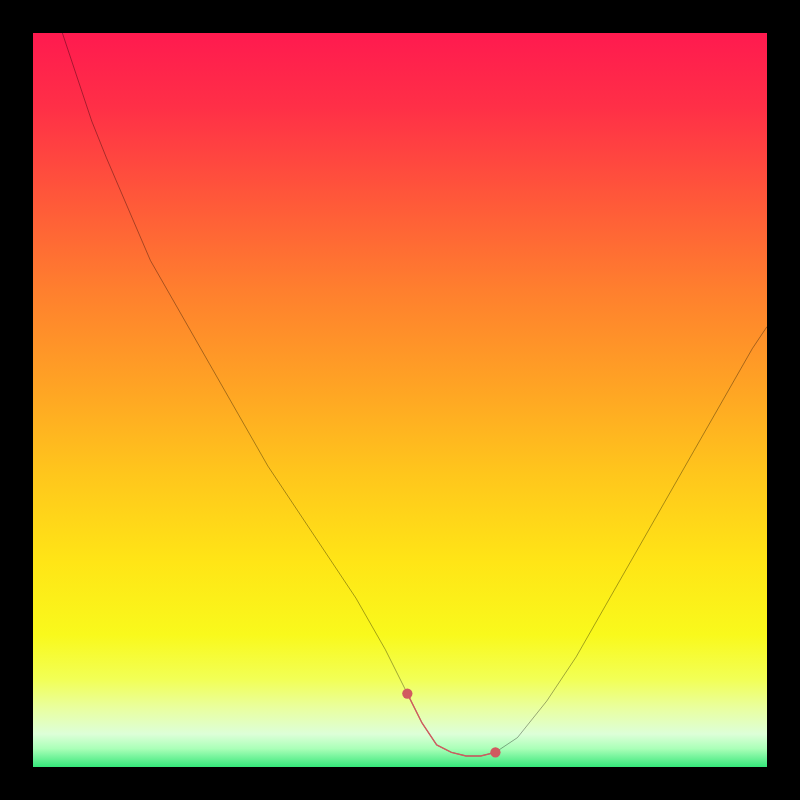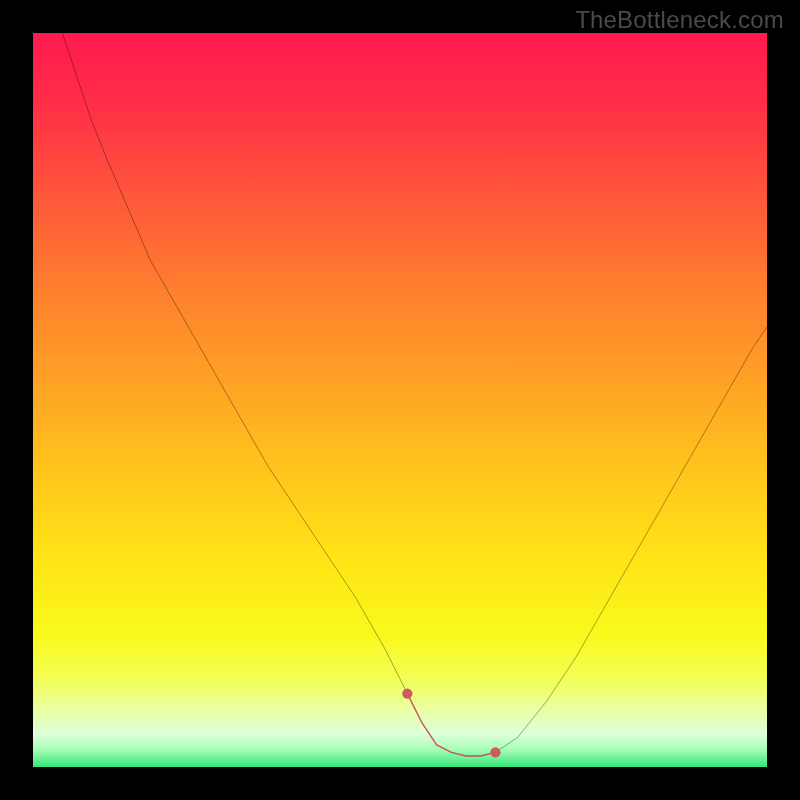--- a/index.html
+++ b/index.html
@@ -40,21 +40,20 @@
     color: #4a4a4a;
     font-size: 24px;
     font-weight: 500;
     letter-spacing: 0.2px;
   }
 </style>
 </head>
 <body>
 
 <div class="frame">
-  <div class="watermark">TheBottleneck.com</div>
 
   <div class="plot-area">
     <svg class="gradient-bg" viewBox="0 0 100 100" preserveAspectRatio="none" width="100%" height="100%">
       <defs>
         <linearGradient id="bg-grad" x1="0" y1="0" x2="0" y2="1">
             <stop offset="0%" stop-color="#ff1a4f"></stop>
             <stop offset="10%" stop-color="#ff2f47"></stop>
             <stop offset="22%" stop-color="#ff563a"></stop>
             <stop offset="35%" stop-color="#ff7f2e"></stop>
             <stop offset="48%" stop-color="#ffa324"></stop>

